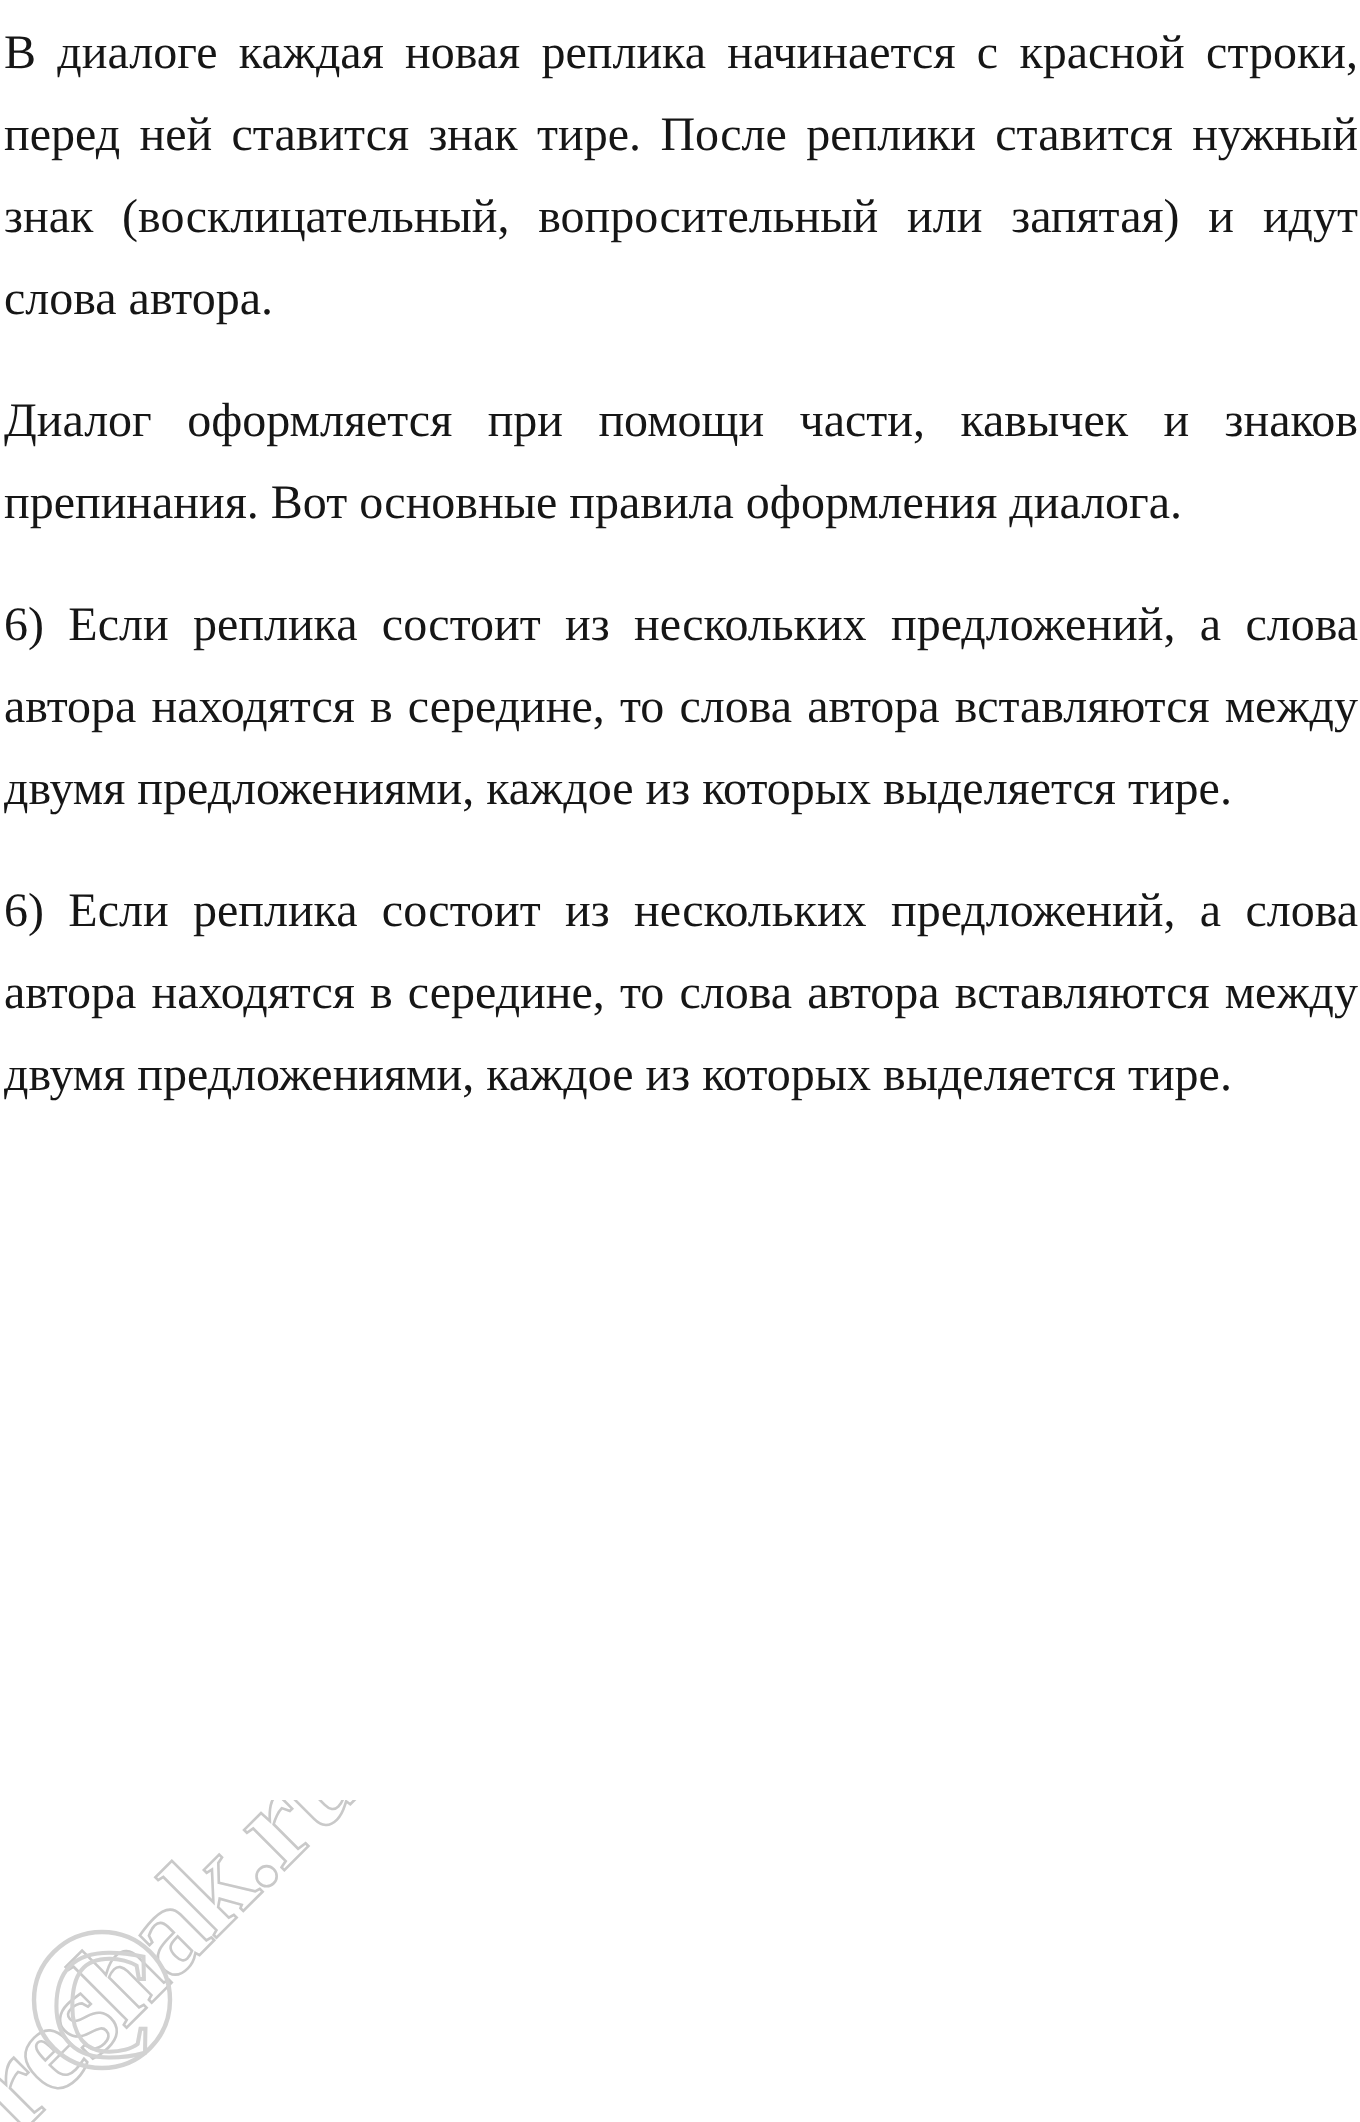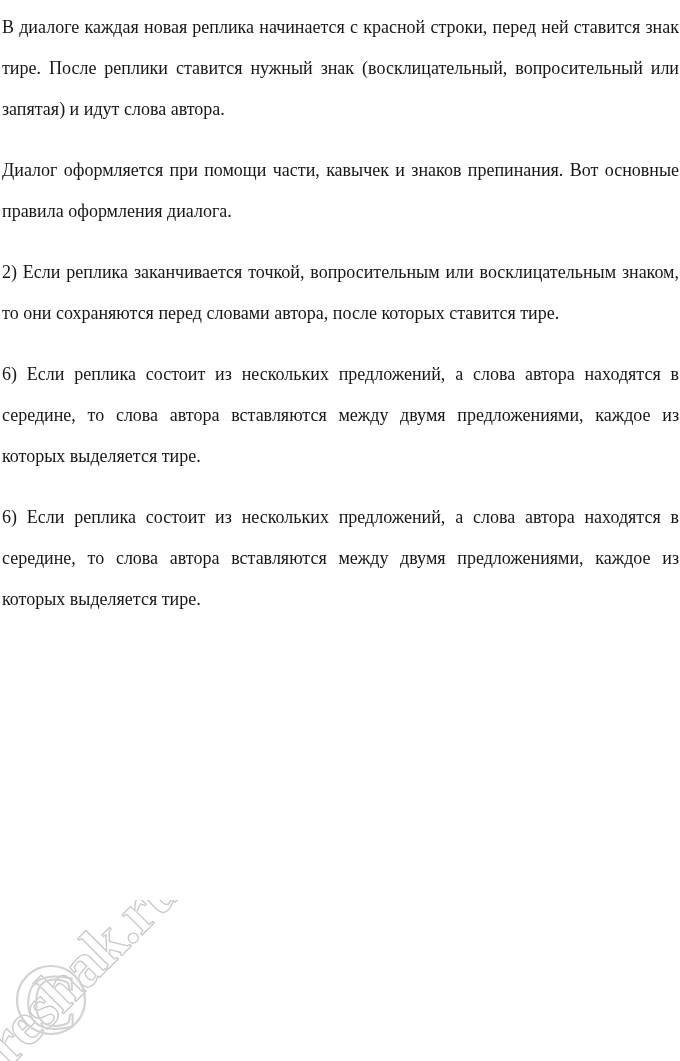--- a/index.html
+++ b/index.html
@@ -26,21 +26,21 @@
   }
 
   #content {
     position: absolute;
     left: 2px;
     top: 0px;
     width: 677px;
   }
 
   .para {
-    font-size: 18px;
+    font-size: 24px;
     line-height: 41px;
     color: #161616;
     text-align: justify;
     text-justify: inter-word;
     margin: 0;
     padding: 0;
     -webkit-hyphens: none;
     hyphens: none;
     word-spacing: 0px;
   }
@@ -93,21 +93,20 @@
   }
 </style>
 </head>
 <body>
 
 <div id="page">
 
   <div id="content">
     <p class="para">В диалоге каждая новая реплика начинается с красной строки, перед ней ставится знак тире. После реплики ставится нужный знак (восклицательный, вопросительный или запятая) и идут слова автора.</p>
     <p class="para">Диалог оформляется при помощи части, кавычек и знаков препинания. Вот основные правила оформления диалога.</p>
-    <p class="para">2) Если реплика заканчивается точкой, вопросительным или восклицательным знаком, то они сохраняются перед словами автора, после которых ставится тире.</p>
     <p class="para">6) Если реплика состоит из нескольких предложений, а слова автора находятся в середине, то слова автора вставляются между двумя предложениями, каждое из которых выделяется тире.</p>
     <p class="para">6) Если реплика состоит из нескольких предложений, а слова автора находятся в середине, то слова автора вставляются между двумя предложениями, каждое из которых выделяется тире.</p>
 
   </div>
 
   <div id="watermark">
     <svg width="260" height="161" viewBox="0 0 260 161" xmlns="http://www.w3.org/2000/svg">
       <g transform="rotate(-45 60 120)">
         <text class="wm-text" x="-10" y="118">reshak.ru</text>
       </g>

